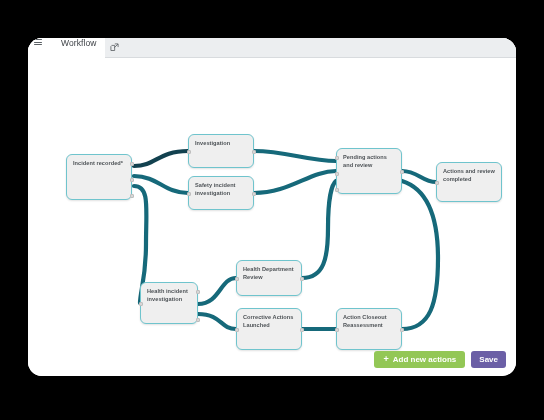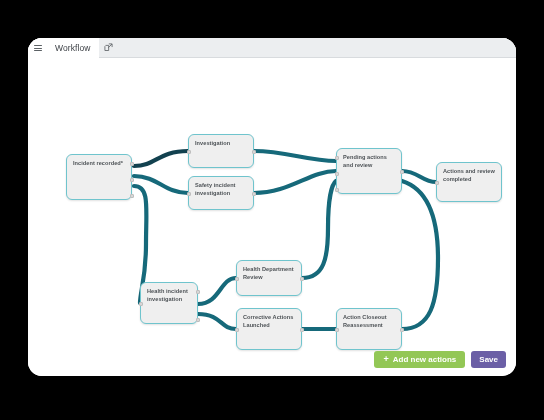--- a/index.html
+++ b/index.html
@@ -29,22 +29,21 @@
     position: absolute;
     left: 0; top: 0;
     width: 100%;
     height: 20px;
     background: #ffffff;
     display: flex;
     align-items: stretch;
   }
   .tab {
     display: flex;
-    align-items: center;
-    gap: 13px;
+    gap: 19px;
     padding: 0 8px 0 6px;
     height: 20px;
     font-size: 8px;
     color: #3b3f44;
     background: #ffffff;
     border-bottom: 1px solid #ffffff;
   }
   .tab-rest {
     flex: 1;
     background: #eceef0;

